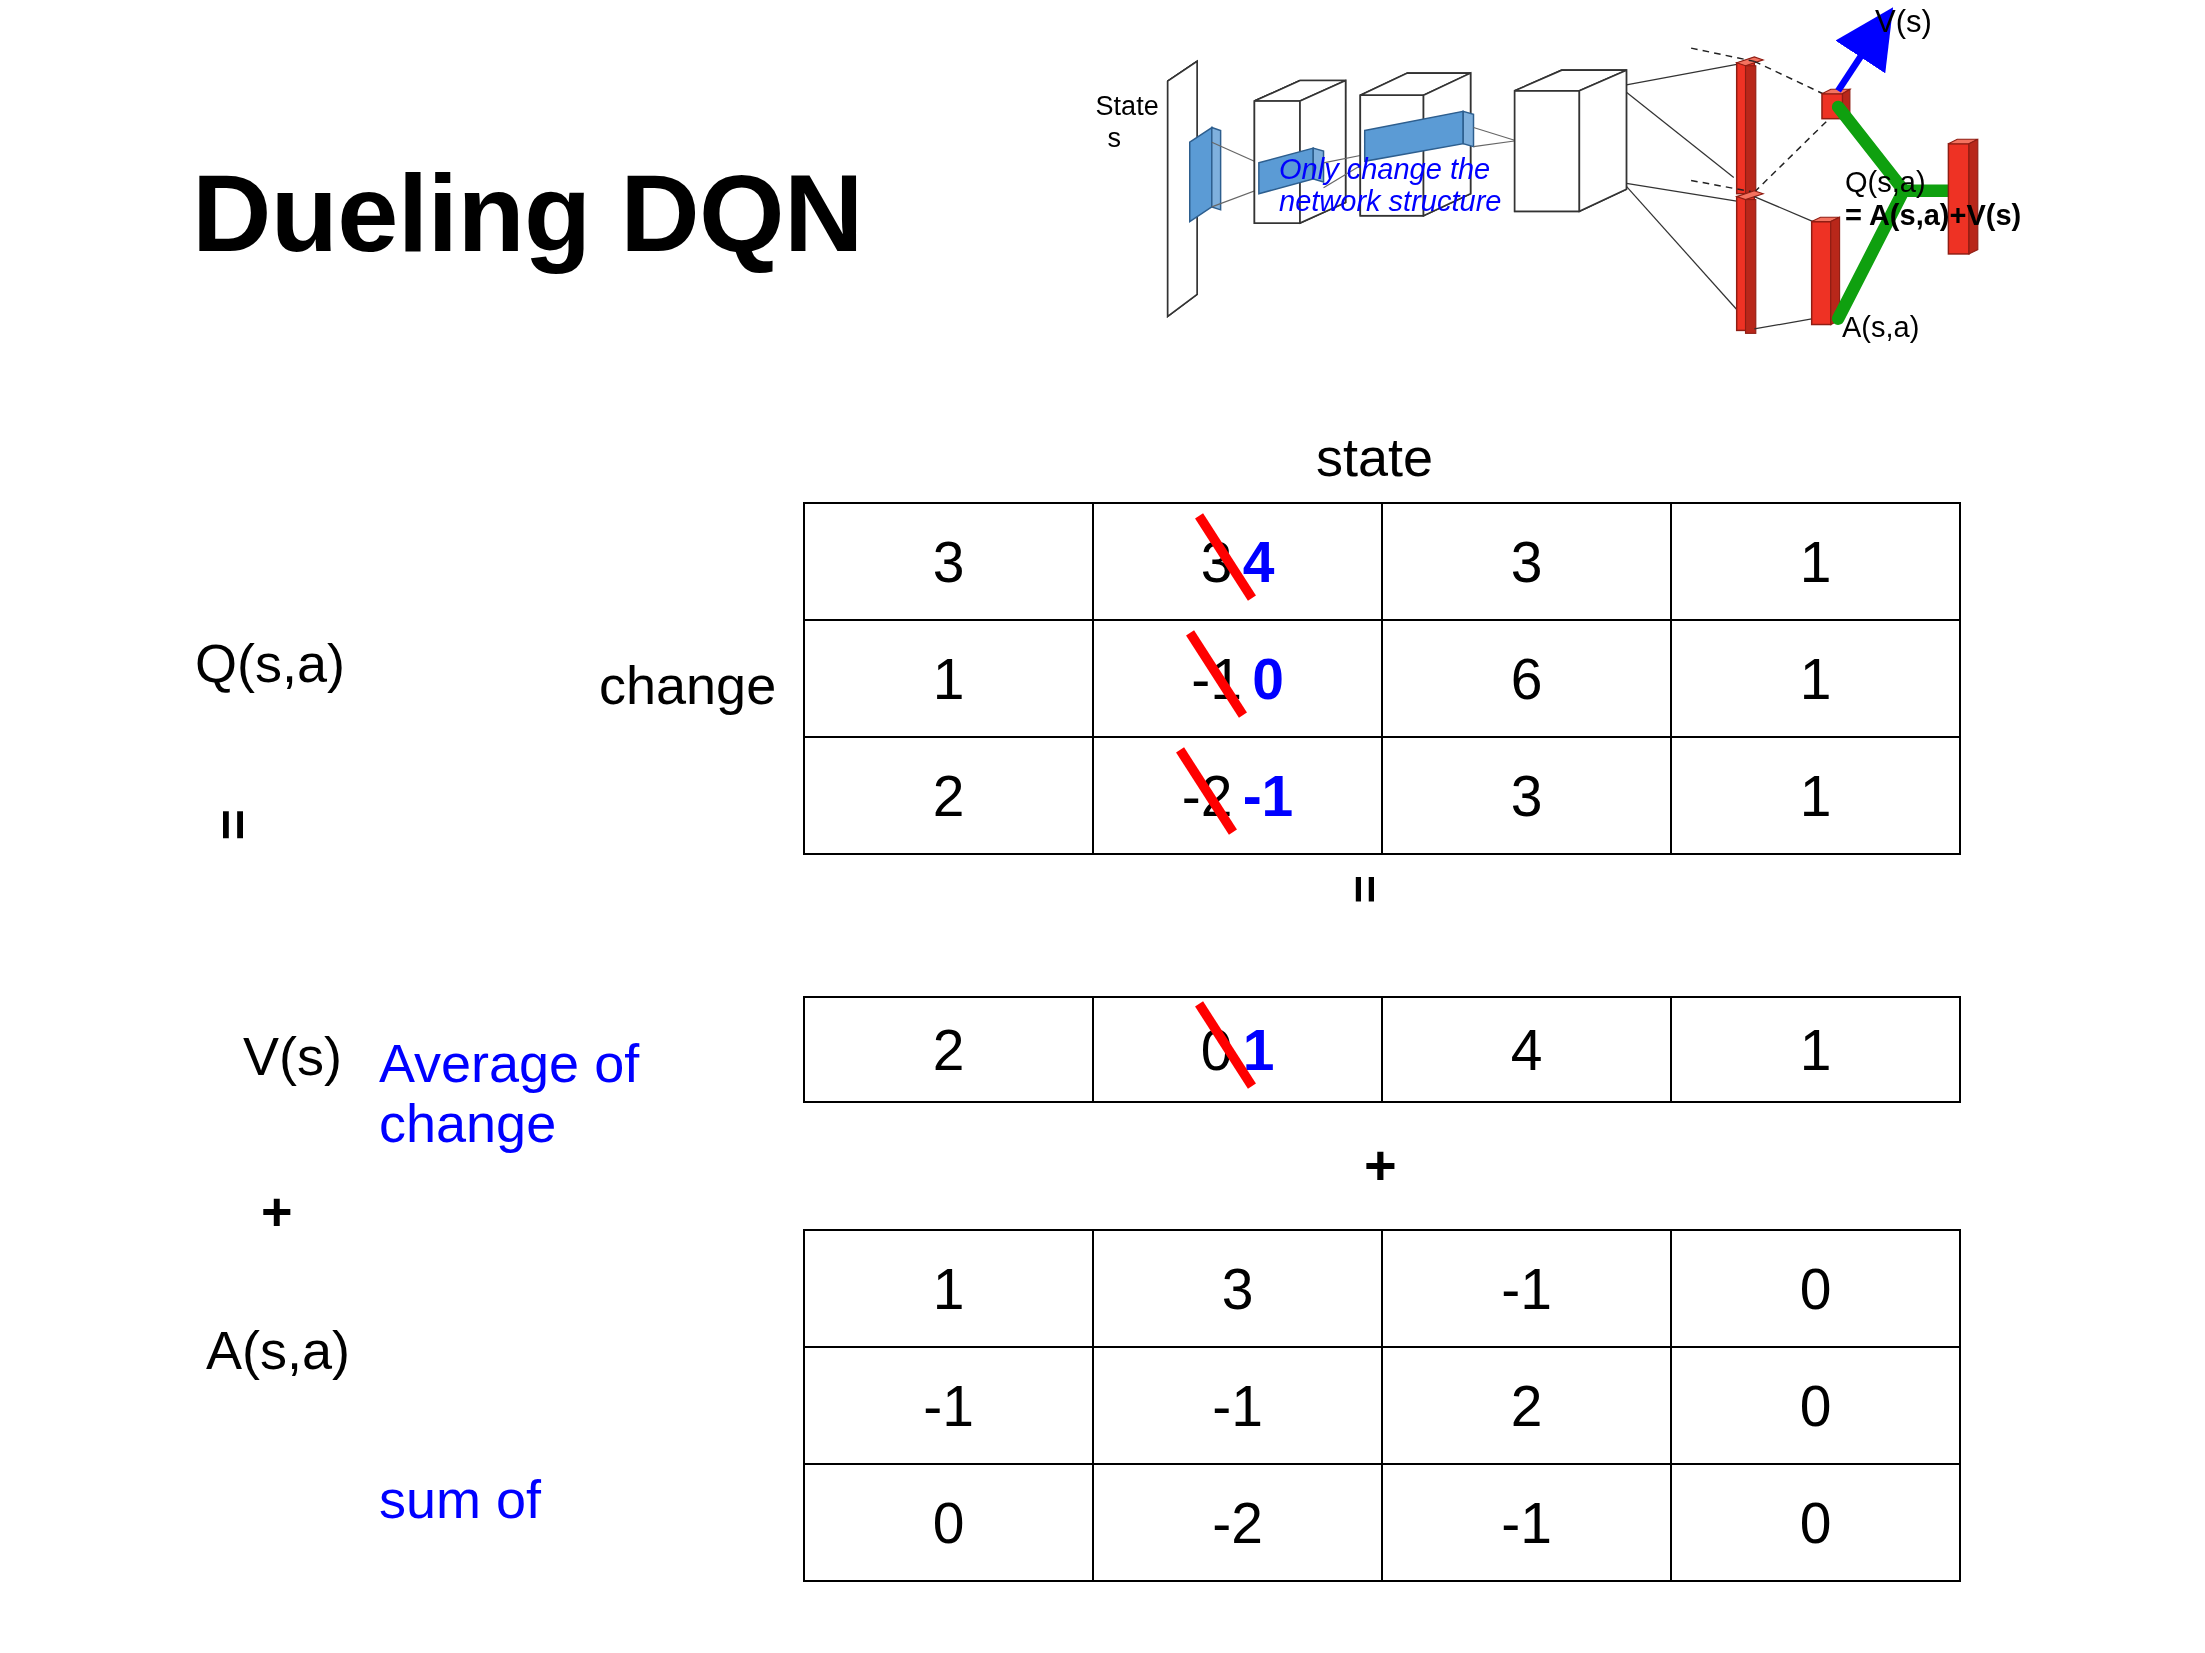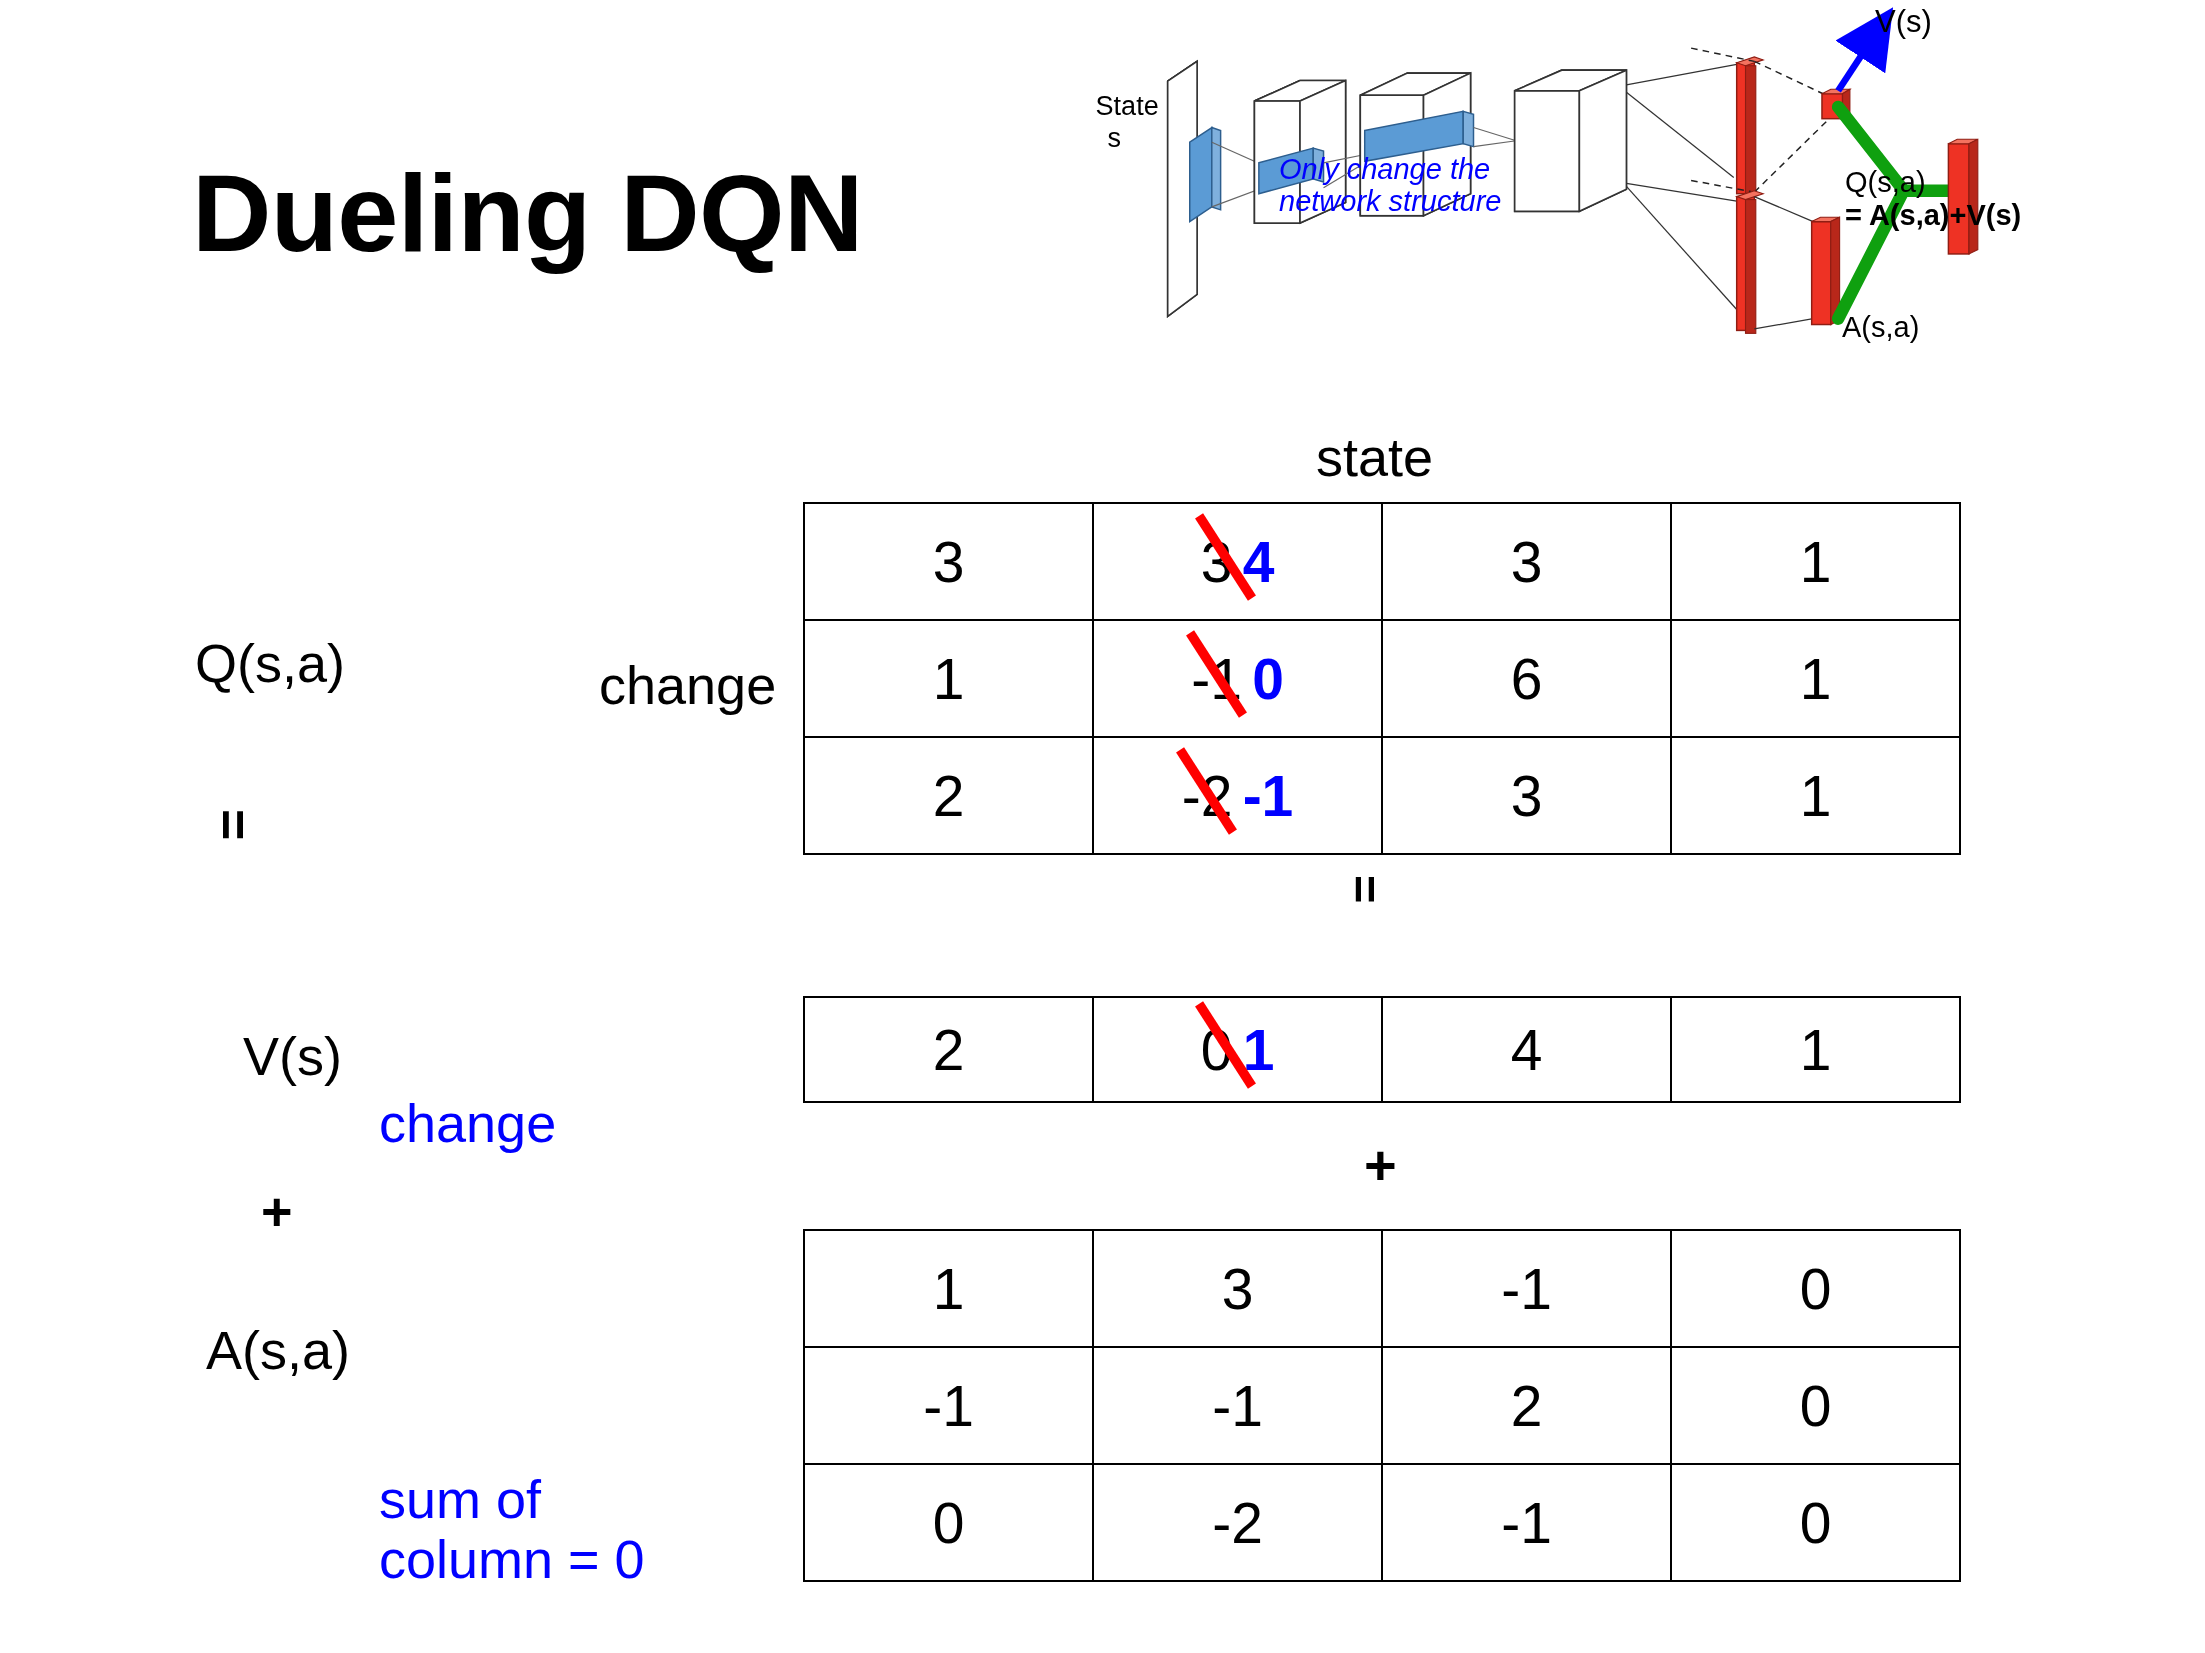--- a/index.html
+++ b/index.html
@@ -199,28 +199,27 @@
   <div class="dtxt" style="left:742px;top:162px;font-size:29px;">Q(s,a)</div>
   <div class="dtxt" style="left:742px;top:195px;font-size:29px;font-weight:bold;">= A(s,a)+V(s)</div>
   <div class="dtxt" style="left:739px;top:307px;font-size:29px;">A(s,a)</div>
 </div>
 
 <div class="abs lbl" id="lab-q">Q(s,a)</div>
 <div class="abs lbl" id="lab-action">change</div>
 <div class="abs" id="eq1">=</div>
 <div class="abs lbl" id="lab-v">V(s)</div>
 <div class="abs lbl-blue" id="lab-avg">
-  <br>
+  <span>Average of</span><br>
   <span>change</span>
 </div>
 <div class="abs" id="plus1">+</div>
 <div class="abs lbl" id="lab-a">A(s,a)</div>
 <div class="abs lbl-blue" id="lab-sum">
   <span>sum of</span><br>
-  <span>column = 0</span>
 </div>
 
 <div class="abs lbl" id="lab-state">state</div>
 
 <div class="abs" id="eq2">=</div>
 <div class="abs" id="plus2">+</div>
 
 <table class="tbl" id="tbl-q">
     <tbody>
       <tr>

